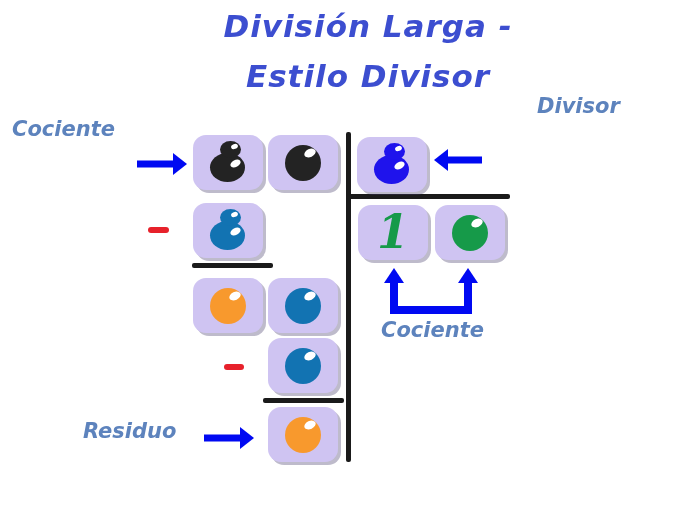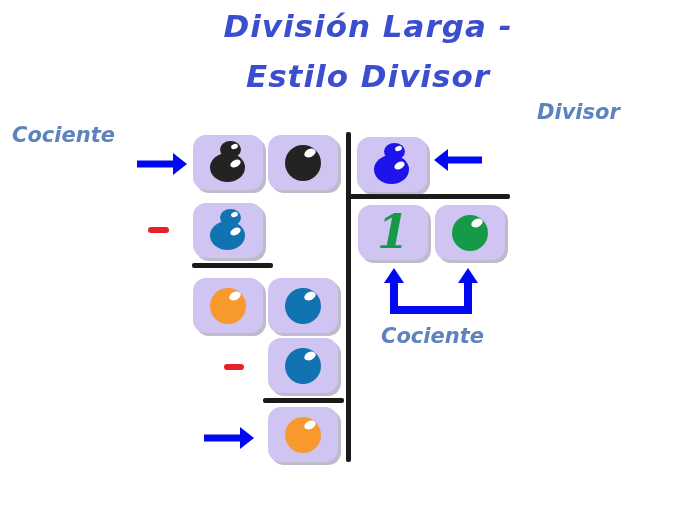--- a/index.html
+++ b/index.html
@@ -13,21 +13,21 @@
     position:absolute;left:0;top:1px;width:100%;
     text-align:center;color:var(--title-color,#3c4ed0);
     font-weight:bold;font-style:italic;font-size:31px;line-height:50px;
     letter-spacing:1px;
     padding-left:27px;
   }
   
   .label{
     position:absolute;color:var(--label-color,#5d83bd);
     font-weight:bold;font-style:italic;font-size:21px;line-height:24px;
-    text-shadow:0 0 2px rgba(255,255,255,0.85);white-space:nowrap;margin-top:6px;
+    text-shadow:0 0 2px rgba(255,255,255,0.85);white-space:nowrap;
   }
   .lbl-dividend{left:12px;top:117px;}
   .lbl-divisor{left:537px;top:94px;}
   .lbl-quotient{left:381px;top:318px;font-style:italic;}
   .lbl-remainder{left:83px;top:419px;}
   
   .line{position:absolute;background:var(--line-color,#1a1a1a);border-radius:2px;}
   .vline{left:346px;top:132px;width:5px;height:330px;}
   .h-divisor{left:347px;top:194px;width:163px;height:5px;}
   .h-sub1{left:192px;top:263px;width:81px;height:5px;}
@@ -79,20 +79,21 @@
 <div class="stage">
 
   <div class="title">
     <div>División Larga -</div>
     <div>Estilo Divisor</div>
   </div>
 
   <div class="label lbl-dividend">Cociente</div>
   <div class="label lbl-divisor">Divisor</div>
   <div class="label lbl-quotient">Cociente</div>
+  <div class="label lbl-remainder">Residuo</div>
 
   <div class="line vline"></div>
   <div class="line h-divisor"></div>
   <div class="line h-sub1"></div>
   <div class="line h-sub2"></div>
 
   <div class="minus m1"></div>
   <div class="minus m2"></div>
 
   <div class="tile t-dividend-1">

